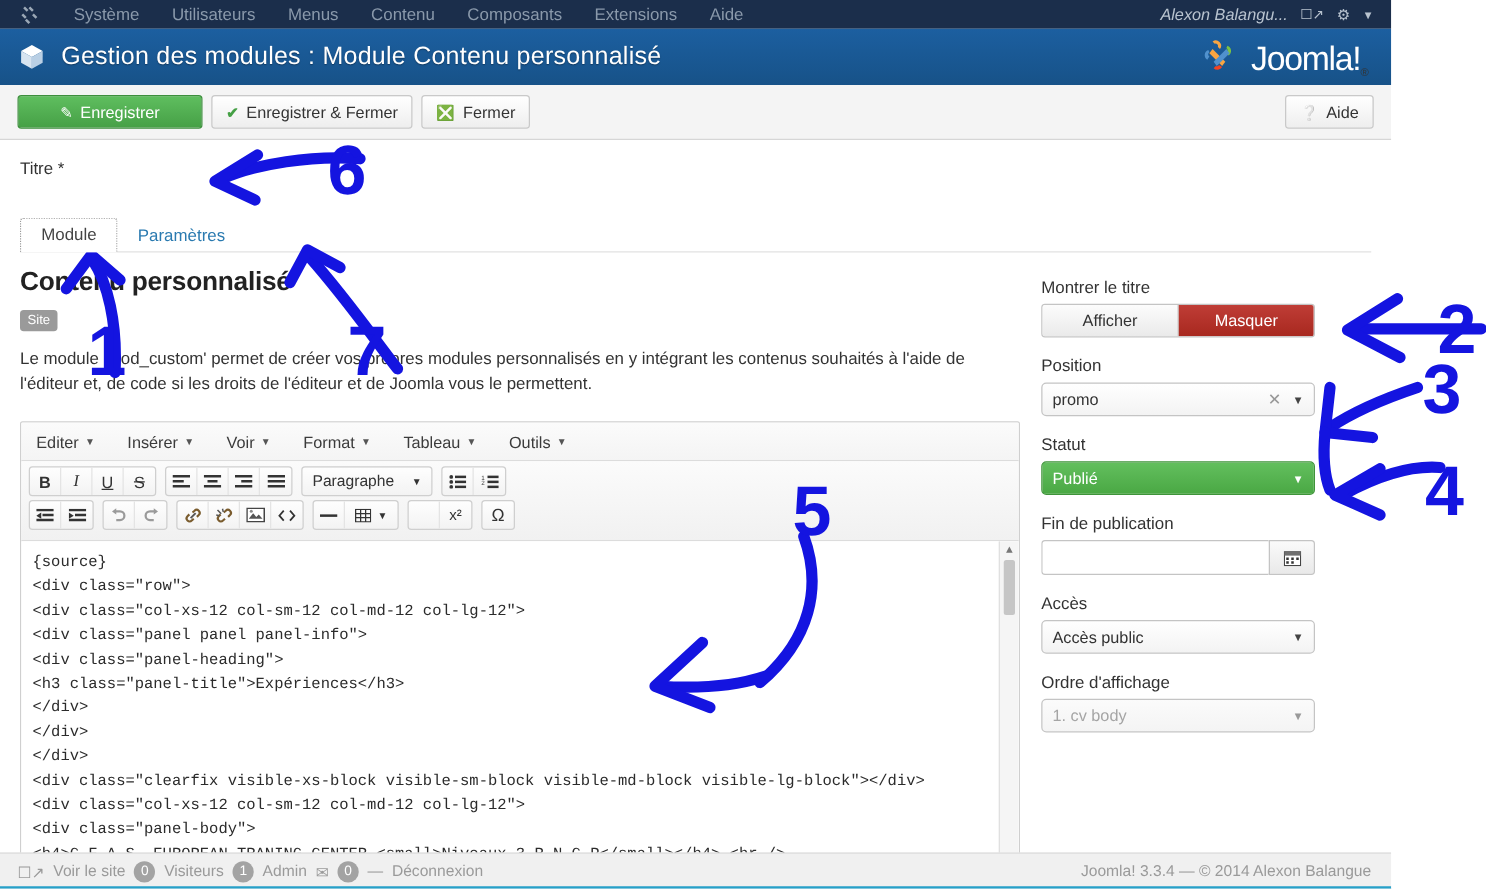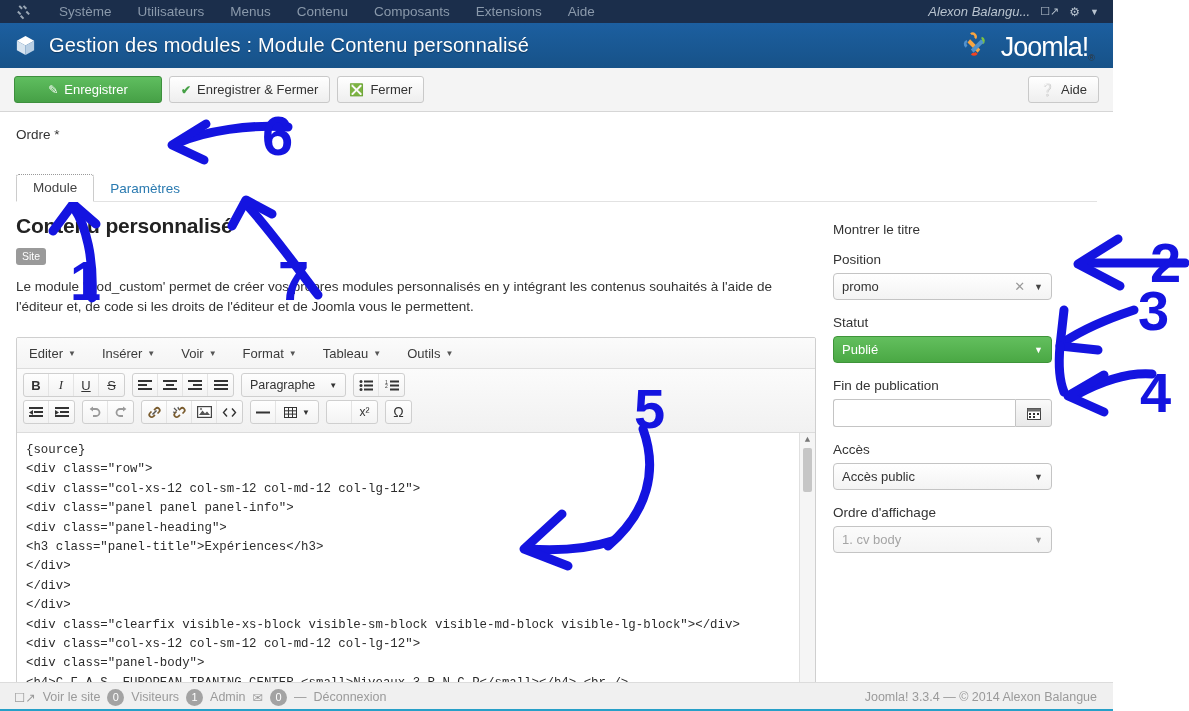--- a/index.html
+++ b/index.html
@@ -263,21 +263,21 @@
       <span>Fermer</span>
     </div>
     <div class="spacer"></div>
     <div class="btn btn-help">
       <span class="ic">❔</span>
       <span>Aide</span>
     </div>
   </div>
 
   <div id="titlerow">
-    <span class="lbl">Ordre *</span>
+    <span class="lbl">Titre *</span>
   </div>
 
   <div id="tabs">
     <div class="tab active">Module</div>
     <div class="tab">Paramètres</div>
   </div>
   <div id="tabs-underline"></div>
 
   <div id="main-left">
     <h2 id="mod-title">Contenu personnalisé</h2>
@@ -499,20 +499,24 @@
         <div class="arrow">▲</div>
         <div class="thumb"></div>
       </div>
     </div>
   </div>
 
   <div id="side">
 
     <div class="fld">
       <label>Montrer le titre</label>
+      <div class="btn-group">
+        <div class="seg seg-off">Afficher</div>
+        <div class="seg seg-on">Masquer</div>
+      </div>
     </div>
 
     <div class="fld">
       <label>Position</label>
       <div class="sel">
         <span class="val">promo</span>
         <span class="x">✕</span>
         <span class="ca">▼</span>
       </div>
     </div>

